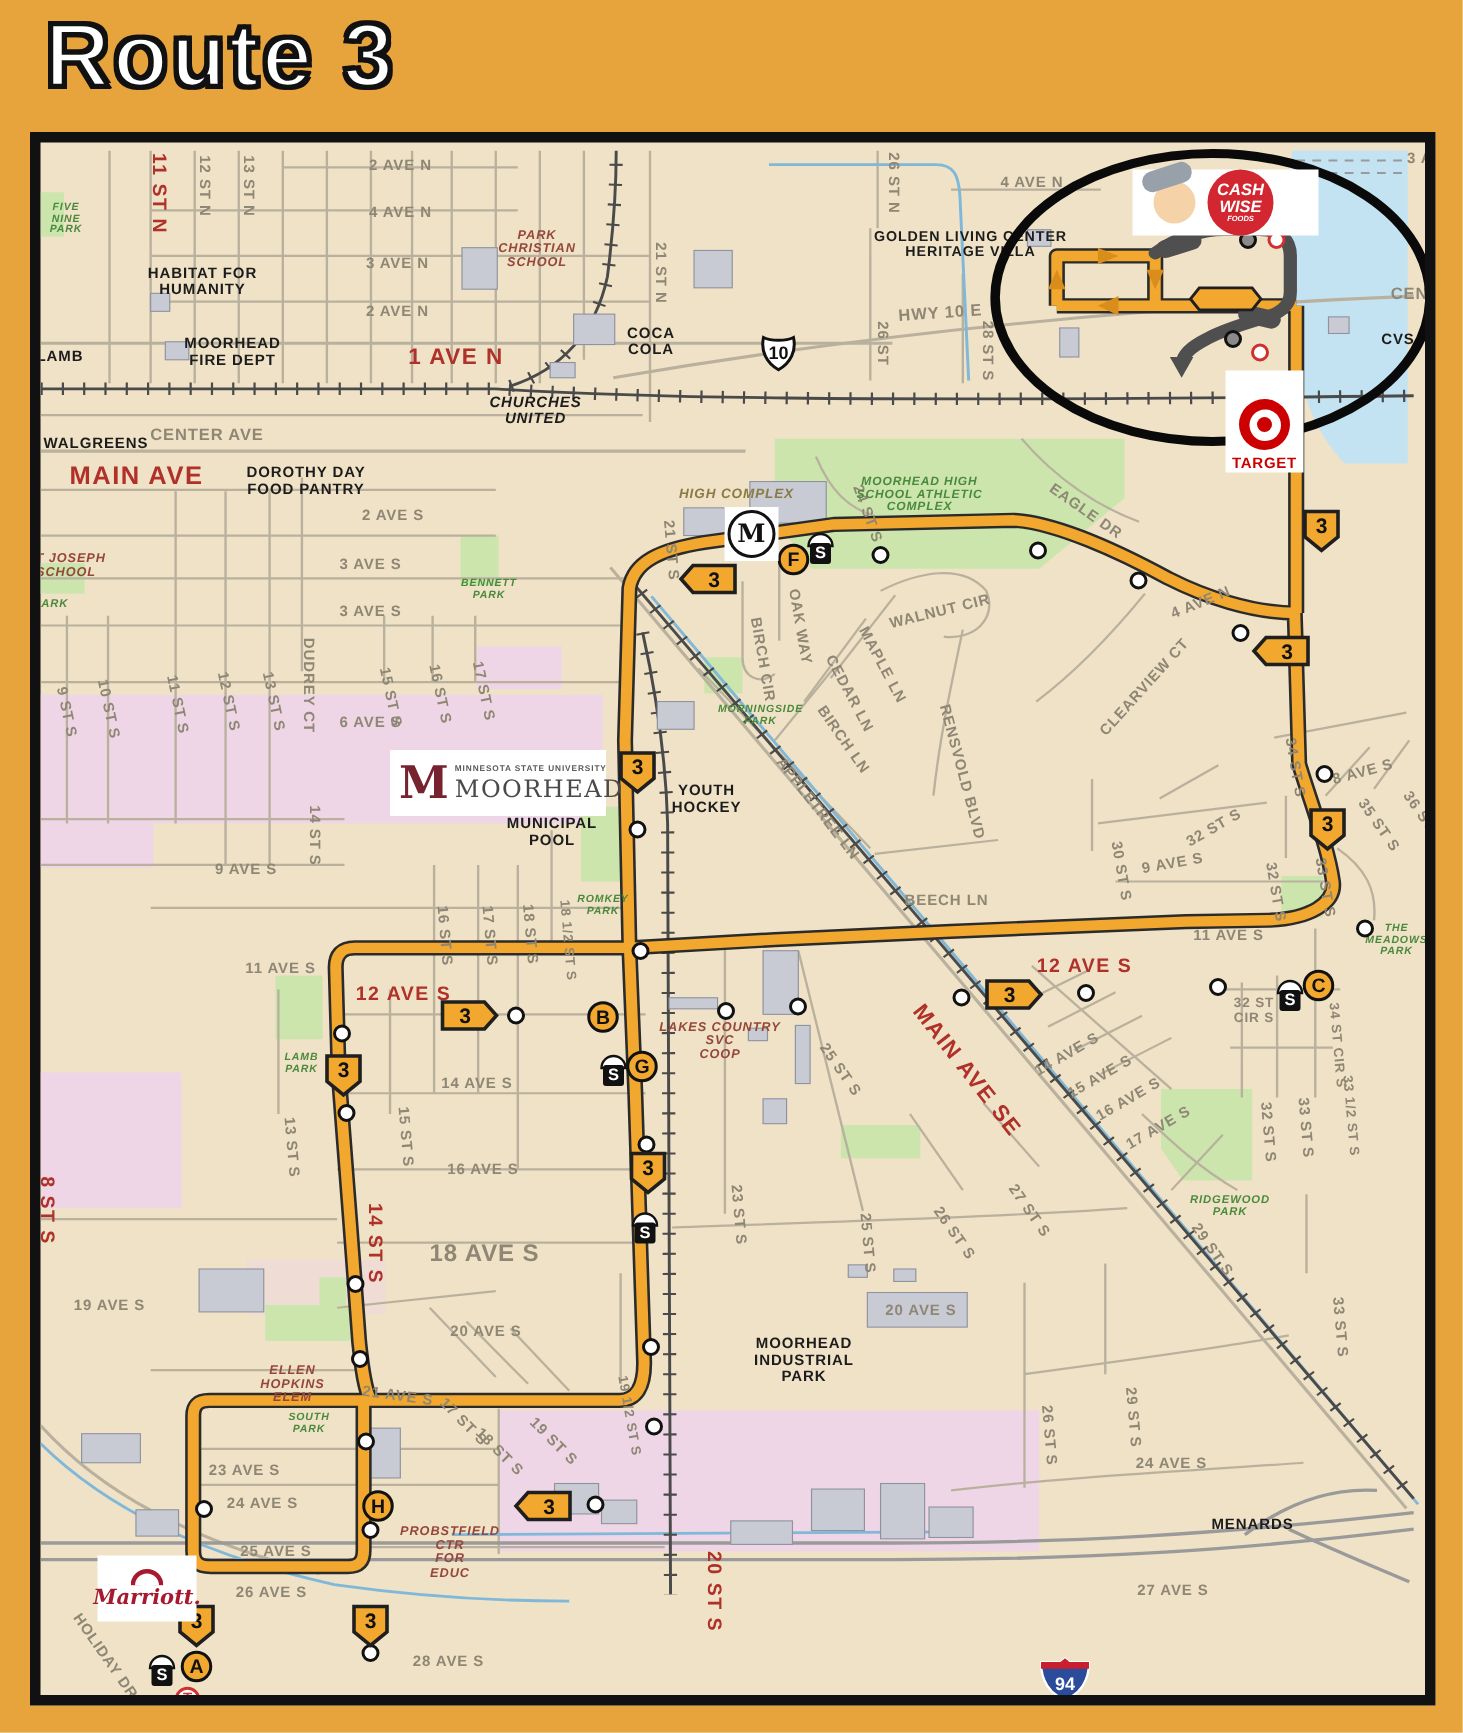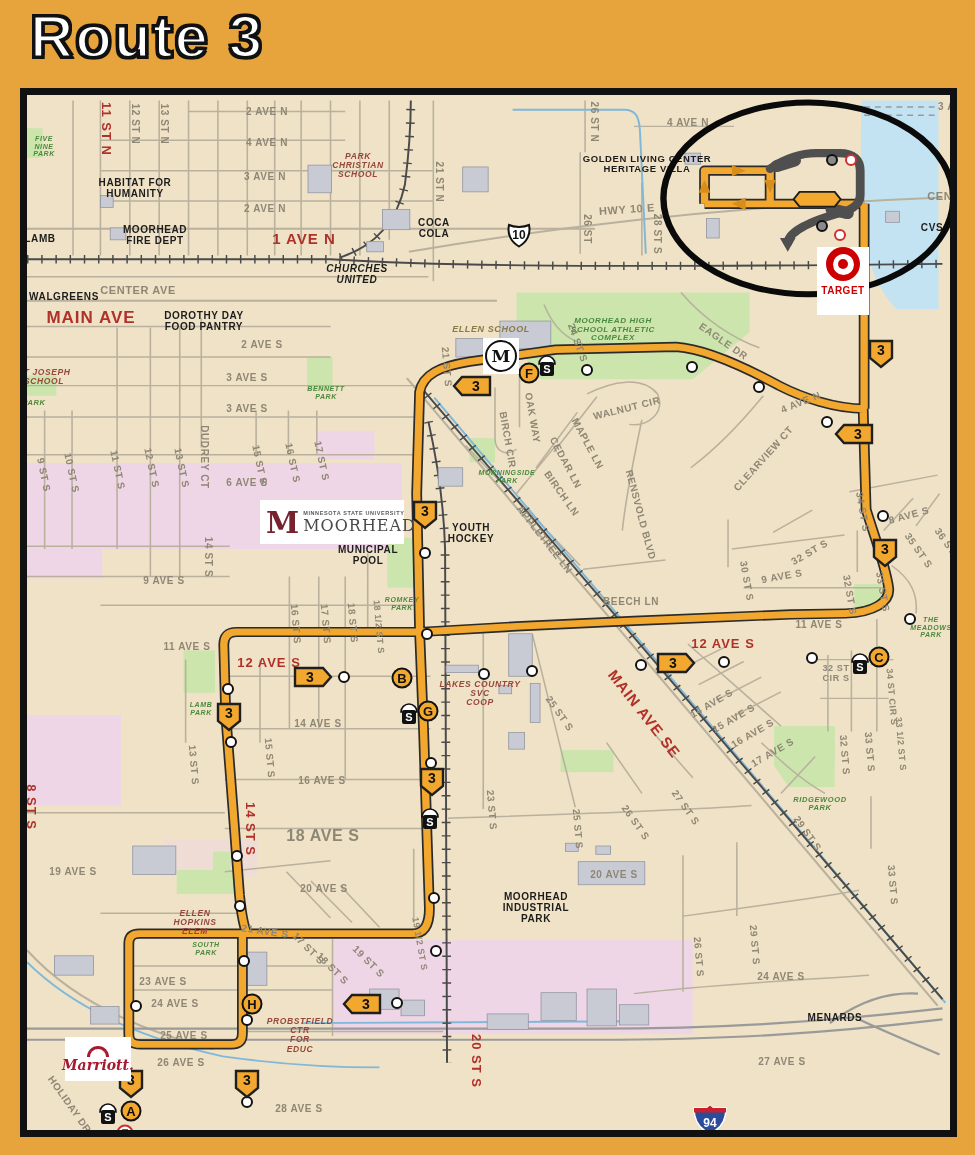--- a/index.html
+++ b/index.html
@@ -40,21 +40,21 @@
   .logo{position:absolute;background:#fff;z-index:60;}
   #cashwise{left:728px;top:18px;width:124px;height:44px;display:flex;align-items:center;}
   #cw-face{width:28px;height:28px;border-radius:50%;background:#F6D2A8;margin-left:14px;position:relative;}
   #cw-hat{position:absolute;left:-8px;top:-10px;width:34px;height:14px;background:#98a0aa;
         border-radius:7px;transform:rotate(-18deg);}
   #cw-circle{width:44px;height:44px;border-radius:50%;background:#D22730;color:#fff;margin-left:8px;
         display:flex;flex-direction:column;align-items:center;justify-content:center;
         font-weight:bold;font-style:italic;line-height:1;}
   #cw-circle .l1{font-size:11px;} #cw-circle .l2{font-size:11px;} #cw-circle .l3{font-size:5px;}
   #target{left:790px;top:152px;width:52px;height:68px;display:flex;flex-direction:column;
-        align-items:center;justify-content:flex-start;}
+        align-items:center;justify-content:flex-end;}
   #tg-b1{width:34px;height:34px;border-radius:50%;background:#CC0000;display:flex;align-items:center;justify-content:center;}
   #tg-b2{width:21px;height:21px;border-radius:50%;background:#fff;display:flex;align-items:center;justify-content:center;}
   #tg-b3{width:10px;height:10px;border-radius:50%;background:#CC0000;}
   #tg-t{color:#CC0000;font-weight:bold;font-size:10px;margin-top:4px;letter-spacing:.5px;}
   #marriott{left:38px;top:942px;width:66px;height:44px;display:flex;flex-direction:column;
         align-items:center;justify-content:center;}
   #mr-arc{width:16px;height:8px;border:3px solid #A6192E;border-bottom:none;
         border-radius:16px 16px 0 0;}
   #mr-t{color:#A6192E;font-family:"DejaVu Serif",serif;font-style:italic;font-weight:bold;font-size:14px;}
   #msum{left:233px;top:405px;width:140px;height:40px;display:flex;align-items:center;padding:2px;}
@@ -357,21 +357,21 @@
       <div class="lbl m" style="left: 168px; top: 828px; font-size: 8.5px; transform: translate(-50%, -50%) rotate(0deg);">ELLEN
 HOPKINS
 ELEM</div>
       <div class="lbl m" style="left: 273px; top: 940px; font-size: 8.5px; transform: translate(-50%, -50%) rotate(0deg);">PROBSTFIELD
 CTR
 FOR
 EDUC</div>
       <div class="lbl m" style="left: 453px; top: 599px; font-size: 8.5px; transform: translate(-50%, -50%) rotate(0deg);">LAKES COUNTRY
 SVC
 COOP</div>
-      <div class="lbl brown" style="left: 464px; top: 235px; font-size: 9px; transform: translate(-50%, -50%) rotate(0deg);">ELLEN SCHOOL</div>
+      <div class="lbl brown" style="left: 464px; top: 235px; font-size: 9px; transform: translate(-50%, -50%) rotate(0deg);">HIGH COMPLEX</div>
     </div>
   <div id="markers">
       <div class="stop" style="left: 560px; top: 275px;"></div>
       <div class="stop" style="left: 665px; top: 272px;"></div>
       <div class="stop" style="left: 732px; top: 292px;"></div>
       <div class="stop" style="left: 800px; top: 327px;"></div>
       <div class="stop" style="left: 856px; top: 421px;"></div>
       <div class="stop" style="left: 883px; top: 524px;"></div>
       <div class="stop" style="left: 785px; top: 563px;"></div>
       <div class="stop" style="left: 697px; top: 567px;"></div>
@@ -485,20 +485,30 @@
           <text x="15" y="14" text-anchor="middle" dominant-baseline="central" font-size="12" font-weight="bold" fill="#111" font-family="Liberation Sans,sans-serif">10</text>
         </svg></div>
       <div class="hwy" style="left: 683px; top: 1024px;"><svg width="36" height="31" viewBox="0 0 36 31">
           <path d="M18,2 L21,4.5 L34,4.5 C34,17 28,26 18,29.5 C8,26 2,17 2,4.5 L15,4.5 Z" fill="#2B4C9B" stroke="#fff" stroke-width="1.5"></path>
           <path d="M18,2 L21,4.5 L34,4.5 L34,9 L2,9 L2,4.5 L15,4.5 Z" fill="#C8202F"></path>
           <text x="18" y="19" text-anchor="middle" dominant-baseline="central" font-size="12" font-weight="bold" fill="#fff" font-family="Liberation Sans,sans-serif">94</text>
         </svg></div>
     </div>
 
   <div id="logos">
+    <div class="logo" id="cashwise">
+      <div id="cw-face">
+        <div id="cw-hat"></div>
+      </div>
+      <div id="cw-circle">
+        <span class="l1">CASH</span>
+        <span class="l2">WISE</span>
+        <span class="l3">FOODS</span>
+      </div>
+    </div>
     <div class="logo" id="target">
       <div id="tg-b1">
         <div id="tg-b2">
             <div id="tg-b3"></div>
           </div>
       </div>
       <div id="tg-t">TARGET</div>
     </div>
     <div class="logo" id="marriott">
       <div id="mr-arc"></div>

